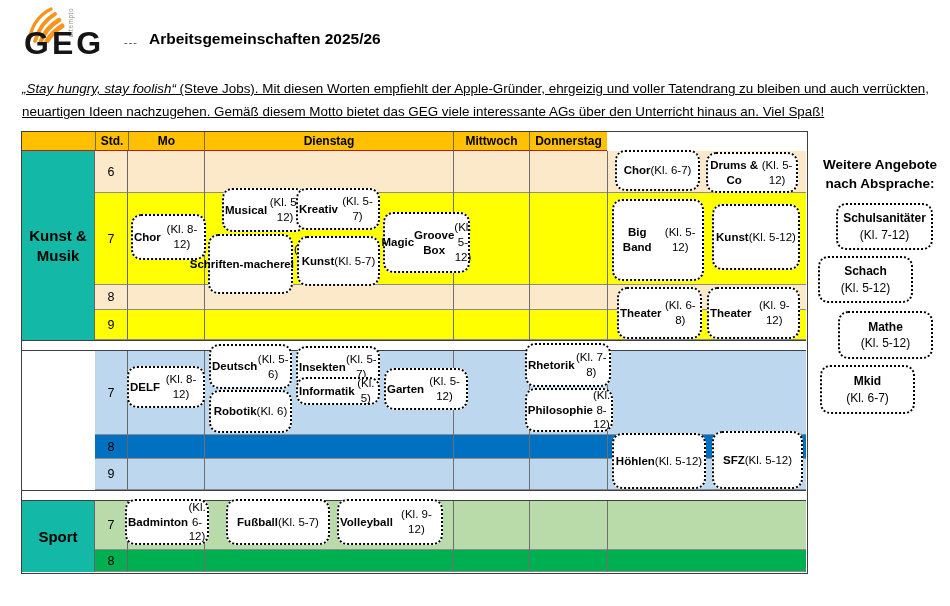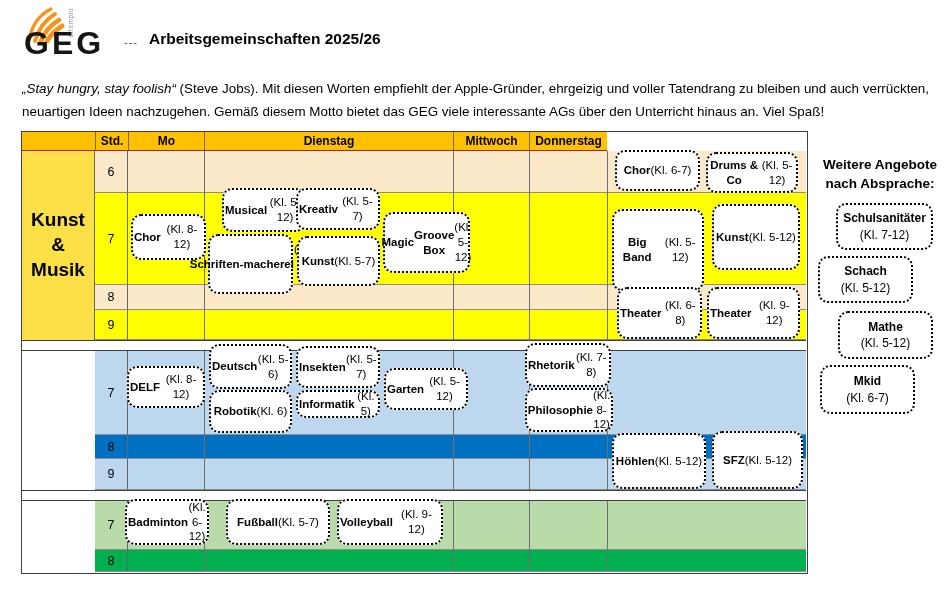--- a/index.html
+++ b/index.html
@@ -17,38 +17,38 @@
   }
   .logo-geg {
     position:absolute; left:0; top:20px; font-size:32px; font-weight:bold;
     letter-spacing:3px; color:#151515;
   }
   .title-dashes { position:absolute; left:124px; top:36px; font-size:11px; color:#4a4a4a; letter-spacing:1px; }
   .page-title  { position:absolute; left:149px; top:30px; font-size:15.5px; font-weight:bold; }
   
   .intro {
     position:absolute; left:22px; top:77px; width:907px;
-    font-size:13.4px; line-height:1.72; text-align:justify;
+    font-size:13.4px; line-height:1.72; text-align:justify;text-decoration:underline;
   }
   .intro em { font-style:italic; }
   
   .schedule {
     position:absolute; left:21px; top:131px; width:787px; height:443px;
     border:1.5px solid #3f3f3f; background:#fff;
   }
   .hcell {
     position:absolute; top:0; height:19px; background:#FFC000;
     border-left:1px solid #7a6a33; border-bottom:1px solid #b91c1c;
     font-size:12px; font-weight:bold; text-align:center; line-height:18px;
   }
   .hcell.first { border-left:none; }
   .cat {
-    position:absolute; left:0; width:73px; background:#fde047;
+    position:absolute; left:0; width:73px; background:#14b8a6;
     border-right:1px solid #666; display:flex; align-items:center; justify-content:center;
-    text-align:center; font-weight:bold; font-size:19px; line-height:1.3; padding:0 4px;
+    text-align:center; font-weight:bold; font-size:15px; line-height:1.3; padding:0 4px;
   }
   .rowstrip { position:absolute; left:106px; width:678px; border-bottom:1px solid #8c8c8c; }
   .stdcell {
     position:absolute; left:73px; width:33px; border-right:1px solid #666;
     border-bottom:1px solid #8c8c8c; display:flex; align-items:center; justify-content:center;
     font-size:12.5px;
   }
   .vline { position:absolute; width:1px; background:#6f6f6f; }
   .gap { position:absolute; left:0; width:784px; background:#fff;
          border-top:1.5px solid #3f3f3f; border-bottom:1.5px solid #3f3f3f; }
@@ -119,20 +119,21 @@
   <div class="rowstrip" style="top:327px;height:31px;background:#BDD7EE"></div>
   <div class="stdcell" style="top:219px;height:84px;background:#BDD7EE">7</div>
   <div class="stdcell" style="top:303px;height:24px;background:#0070C0">8</div>
   <div class="stdcell" style="top:327px;height:31px;background:#BDD7EE">9</div>
   <div class="vline" style="left:182px;top:219px;height:139px"></div>
   <div class="vline" style="left:431px;top:219px;height:139px"></div>
   <div class="vline" style="left:507px;top:219px;height:139px"></div>
   <div class="vline" style="left:585px;top:219px;height:139px"></div>
   <div class="gap" style="top:358px;height:11px"></div>
 
+  <div class="cat" style="top:369px;height:71px">Sport</div>
   <div class="rowstrip" style="top:369px;height:49px;background:#B9DBA9"></div>
   <div class="rowstrip" style="top:418px;height:22px;background:#00B050"></div>
   <div class="stdcell" style="top:369px;height:49px;background:#B9DBA9">7</div>
   <div class="stdcell" style="top:418px;height:22px;background:#00B050">8</div>
   <div class="vline" style="left:182px;top:369px;height:71px"></div>
   <div class="vline" style="left:431px;top:369px;height:71px"></div>
   <div class="vline" style="left:507px;top:369px;height:71px"></div>
   <div class="vline" style="left:585px;top:369px;height:71px"></div>
 
   <div class="ag" style="left:593px;top:18px;width:85px;height:41px">
@@ -162,21 +163,21 @@
     </div>
   <div class="ag" style="left:275px;top:104px;width:83px;height:50px">
       <span class="t">Kunst</span>
       <span class="k">(Kl. 5-7)</span>
     </div>
   <div class="ag" style="left:361px;top:80px;width:87px;height:61px">
       <span class="t">Magic</span>
       <span class="t">Groove Box</span>
       <span class="k">(Kl. 5-12)</span>
     </div>
-  <div class="ag" style="left:590px;top:77px;width:92px;height:82px">
+  <div class="ag" style="left:590px;top:67px;width:92px;height:82px">
       <span class="t">Big Band</span>
       <span class="k">(Kl. 5-12)</span>
     </div>
   <div class="ag" style="left:690px;top:72px;width:88px;height:66px">
       <span class="t">Kunst</span>
       <span class="k">(Kl. 5-12)</span>
     </div>
   <div class="ag" style="left:595px;top:155px;width:85px;height:52px">
       <span class="t">Theater</span>
       <span class="k">(Kl. 6-8)</span>
@@ -194,21 +195,21 @@
       <span class="k">(Kl. 5-6)</span>
     </div>
   <div class="ag" style="left:274px;top:214px;width:84px;height:42px">
       <span class="t">Insekten</span>
       <span class="k">(Kl. 5-7)</span>
     </div>
   <div class="ag" style="left:187px;top:258px;width:83px;height:43px">
       <span class="t">Robotik</span>
       <span class="k">(Kl. 6)</span>
     </div>
-  <div class="ag" style="left:274px;top:258px;width:84px;height:28px">
+  <div class="ag" style="left:274px;top:245px;width:84px;height:28px">
       <span class="t">Informatik</span>
       <span class="k">(Kl. 5)</span>
     </div>
   <div class="ag" style="left:362px;top:236px;width:84px;height:42px">
       <span class="t">Garten</span>
       <span class="k">(Kl. 5-12)</span>
     </div>
   <div class="ag" style="left:503px;top:211px;width:86px;height:44px">
       <span class="t">Rhetorik</span>
       <span class="k">(Kl. 7-8)</span>

